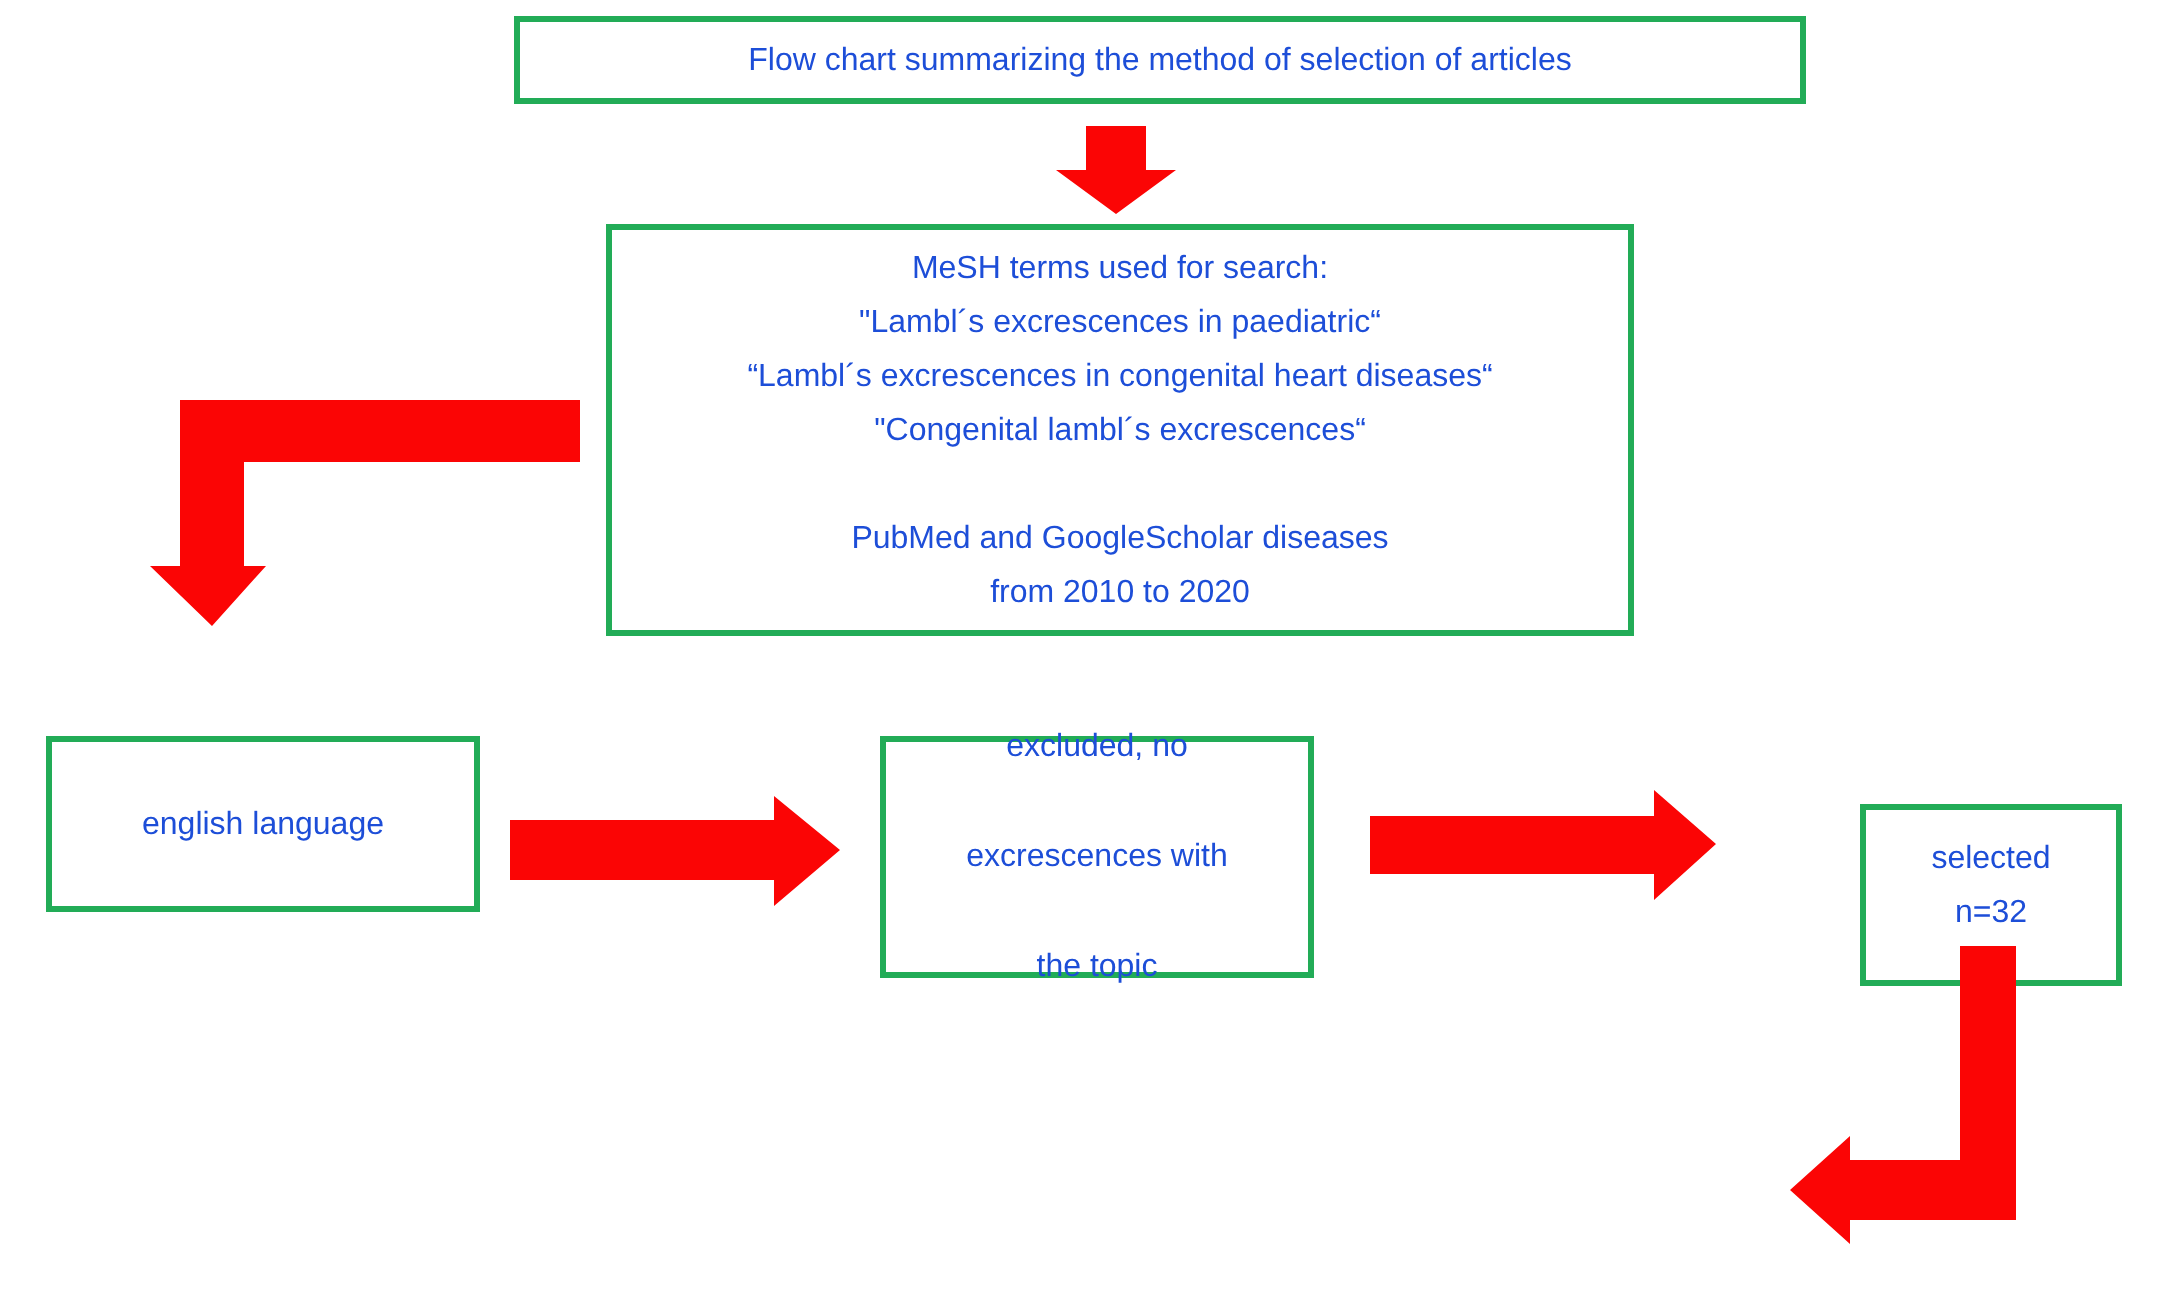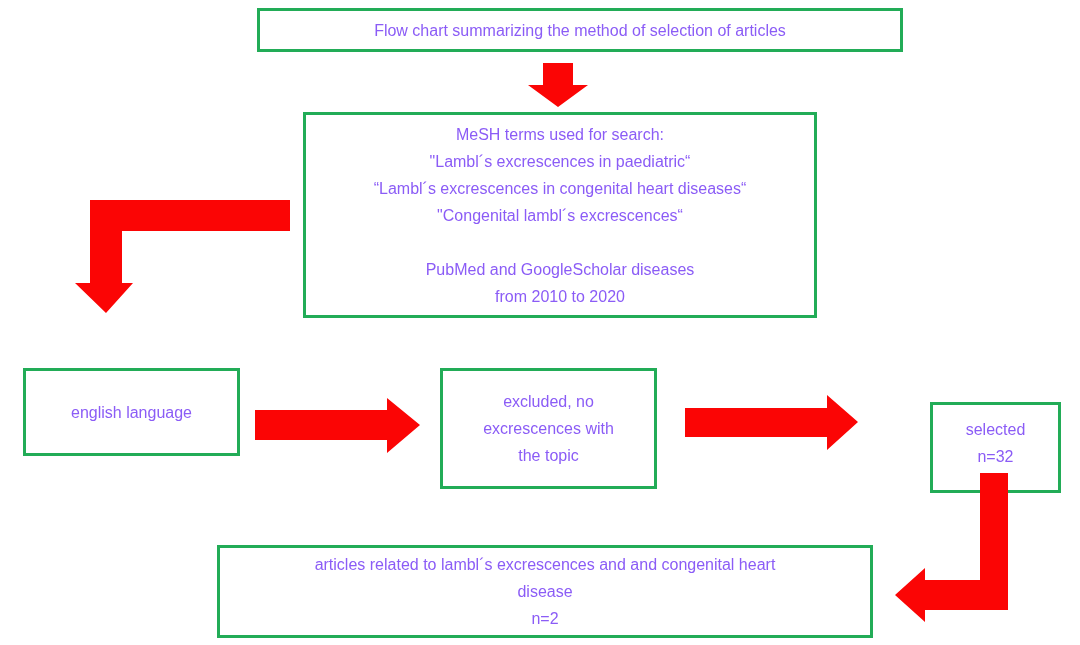--- a/index.html
+++ b/index.html
@@ -6,21 +6,21 @@
     margin: 0;
     padding: 0;
     background: #ffffff;
   }
   #canvas {
     position: relative;
     width: 1080px;
     height: 645px;
     background: #ffffff;
     font-family: "Liberation Sans", sans-serif;
-    color: #8b5cf6;
+    color: #1d4ed8;
     overflow: hidden;
   }
   .box {
     position: absolute;
     box-sizing: border-box;
     border: 3px solid #22ac57;
     background: #ffffff;
     display: flex;
     flex-direction: column;
     justify-content: center;
@@ -32,21 +32,21 @@
     line-height: 27px;
     min-height: 27px;
     width: 100%;
     white-space: nowrap;
   }
   .line-wrap { white-space: normal; }
 
   #title-box        { left: 257px; top: 8px;   width: 646px; height: 44px; }
   #mesh-box         { left: 303px; top: 112px; width: 514px; height: 206px; }
   #found-box        { left: 23px;  top: 368px; width: 217px; height: 88px; }
-  #excluded-box     { left: 440px; top: 368px; width: 217px; height: 121px; }
+  #excluded-box     { left: 440px; top: 368px; width: 217px; height: 121px; gap: 28px; }
   #selected-box     { left: 930px; top: 370px; width: 131px; height: 91px;
                       justify-content: flex-start; padding-top: 11px; margin-top: 32px; }
   #result-box       { left: 217px; top: 545px; width: 656px; height: 93px; }
 
   .arrow {
     position: absolute;
     display: block;
   }
 </style>
 </head>
@@ -96,19 +96,14 @@
 
   <div class="box" id="selected-box">
     <div class="line">selected</div>
     <div class="line">n=32</div>
   </div>
 
   <svg class="arrow" style="left:885px; top:465px;" width="130" height="165">
     <polygon points="95,8 123,8 123,145 40,145 40,157 10,130 40,103 40,115 95,115" fill="#fb0505"></polygon>
   </svg>
 
-  <div class="box" id="result-box">
-    <div class="line line-wrap">articles related to lambl´s excrescences and and congenital heart</div>
-    <div class="line">disease</div>
-    <div class="line">n=2</div>
-  </div>
 
 </div>
 
 </body></html>

